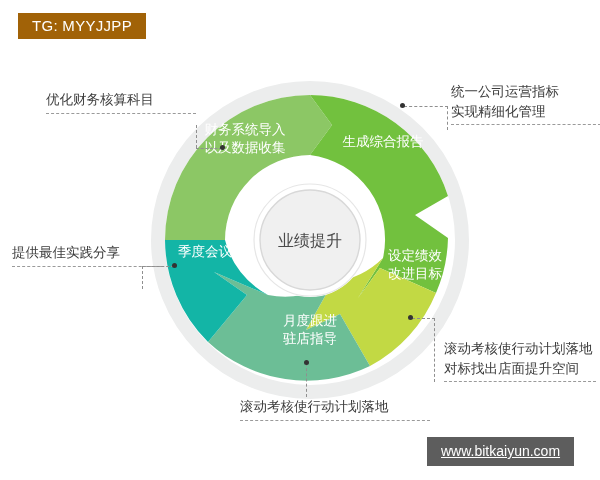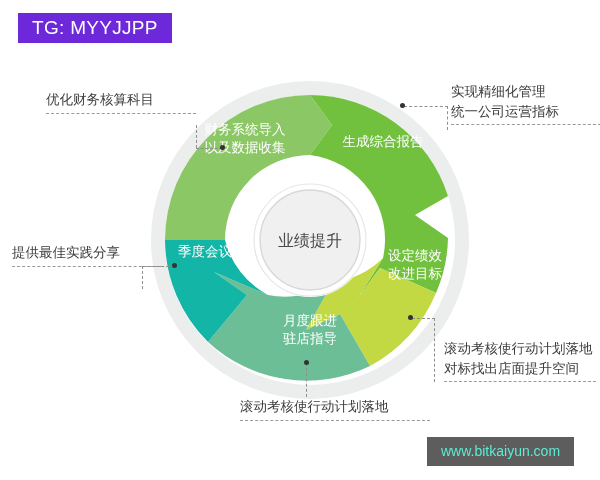--- a/index.html
+++ b/index.html
@@ -13,40 +13,41 @@
     position: relative;
     overflow: hidden;
     font-family: "Liberation Sans", "DejaVu Sans", sans-serif;
   }
 
   
   #tg-badge {
     position: absolute;
     left: 18px;
     top: 13px;
-    background: #6d28d9;
+    background: #a16207;
     color: #ffffff;
-    font-size: 19px;
+    font-size: 15px;
     letter-spacing: .3px;
     padding: 5px 14px 6px 14px;
     line-height: 1;
     white-space: nowrap;
   }
 
   
   #watermark {
     position: absolute;
     left: 427px;
     top: 437px;
     background: #5d5d5d;
-    color: #5eead4;
+    color: #ffffff;
     font-size: 14px;
     padding: 7px 14px 8px 14px;
     line-height: 1;
     white-space: nowrap;
+    text-decoration: underline;
   }
 
   
   #diagram {
     position: absolute;
     left: 0;
     top: 0;
     width: 600px;
     height: 480px;
   }
@@ -177,22 +178,22 @@
 </svg>
 
 <div class="callout boxed" style="left:46px; top:82px; width:150px;margin-top:8px;">
   <span class="ln">优化财务核算科目</span>
 </div>
 <div class="leader vert" style="left:196px; top:125px; height:23px;"></div>
 <div class="leader" style="left:196px; top:148px; width:26px;"></div>
 <div class="dot" style="left:220px; top:145px;"></div>
 
 <div class="callout boxed" style="left:451px; top:82px; width:150px;">
+  <span class="ln">统一公司运营指标</span>
   <span class="ln">实现精细化管理</span>
-  <span class="ln">统一公司运营指标</span>
 </div>
 <div class="leader vert" style="left:447px; top:106px; height:24px;"></div>
 <div class="leader" style="left:404px; top:106px; width:44px;"></div>
 <div class="dot" style="left:400px; top:103px;"></div>
 
 <div class="callout boxed" style="left:12px; top:243px; width:150px;">
   <span class="ln">提供最佳实践分享</span>
 </div>
 <div class="leader vert" style="left:142px; top:266px; height:23px;"></div>
 <div class="leader" style="left:142px; top:266px; width:32px;"></div>

